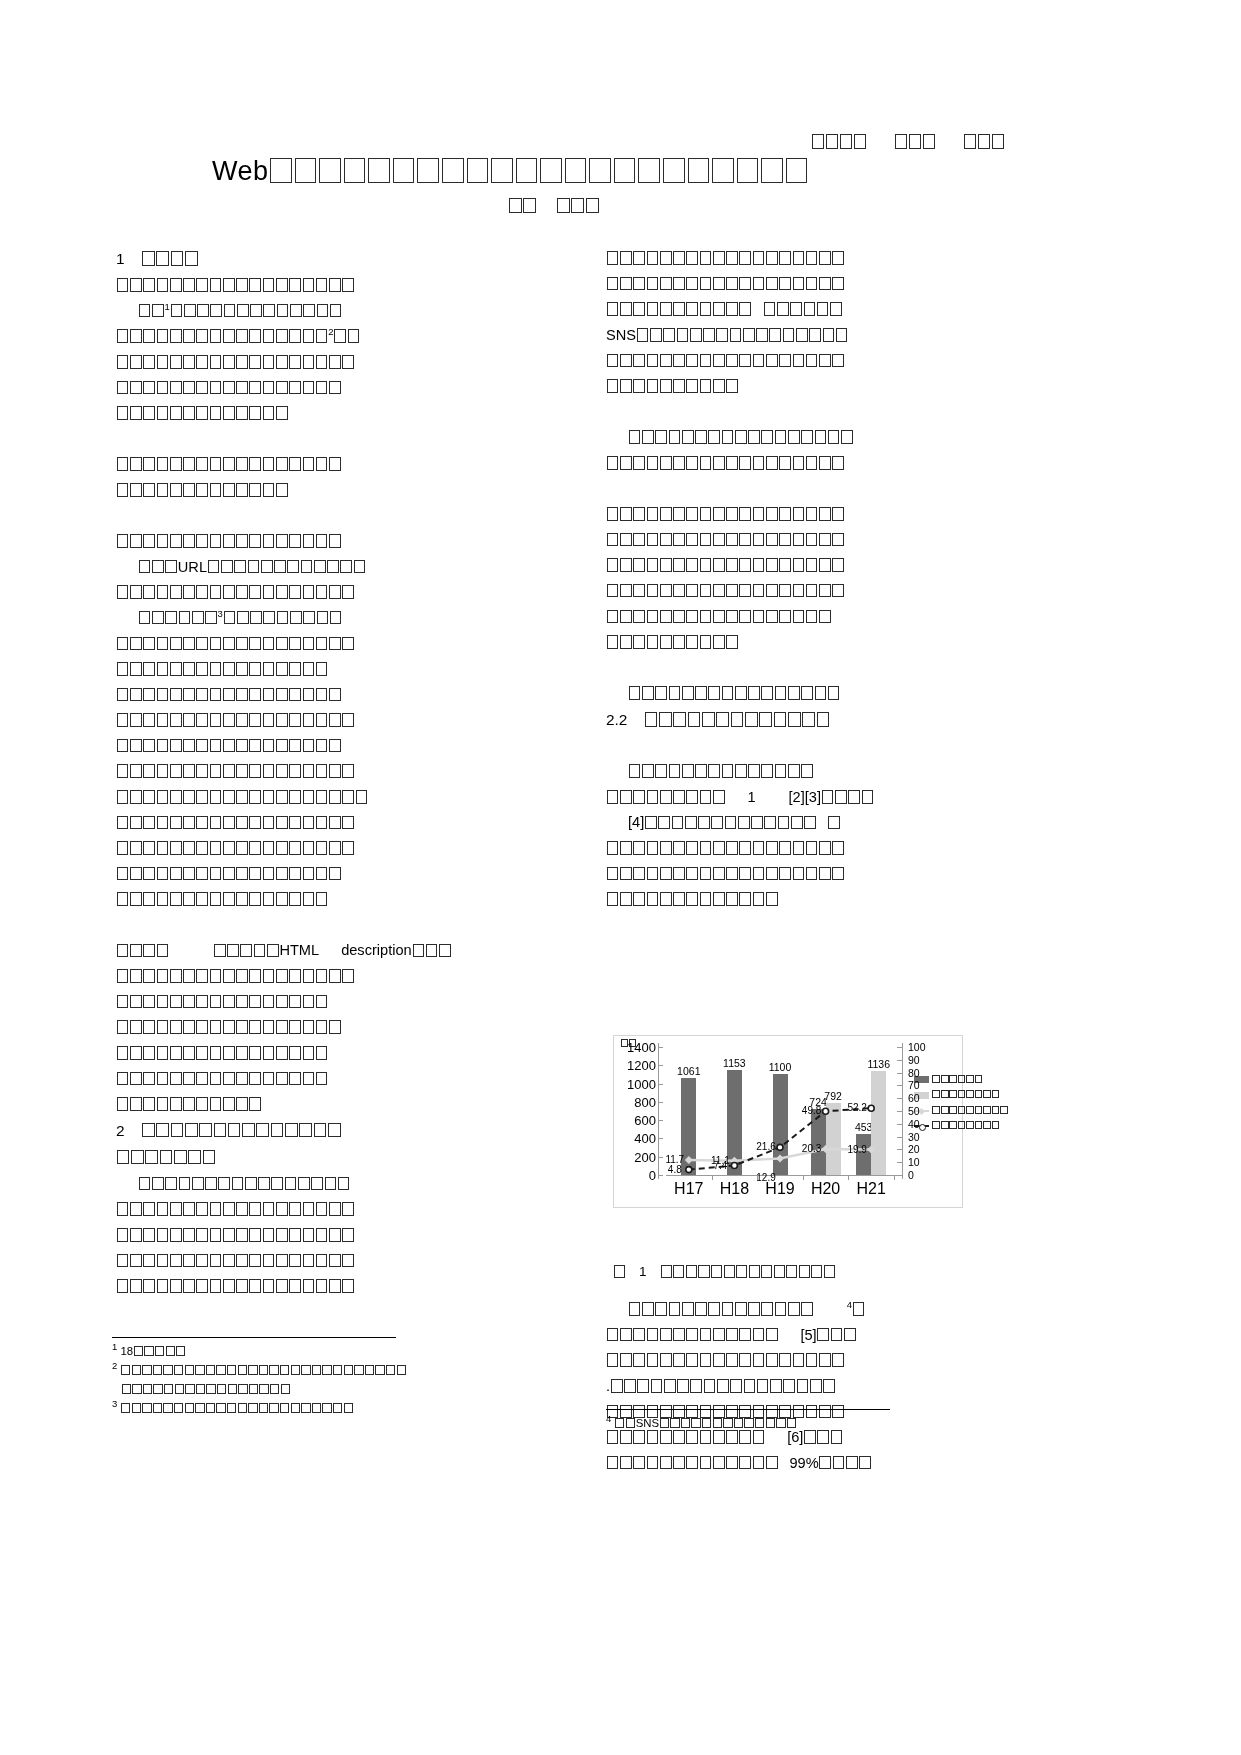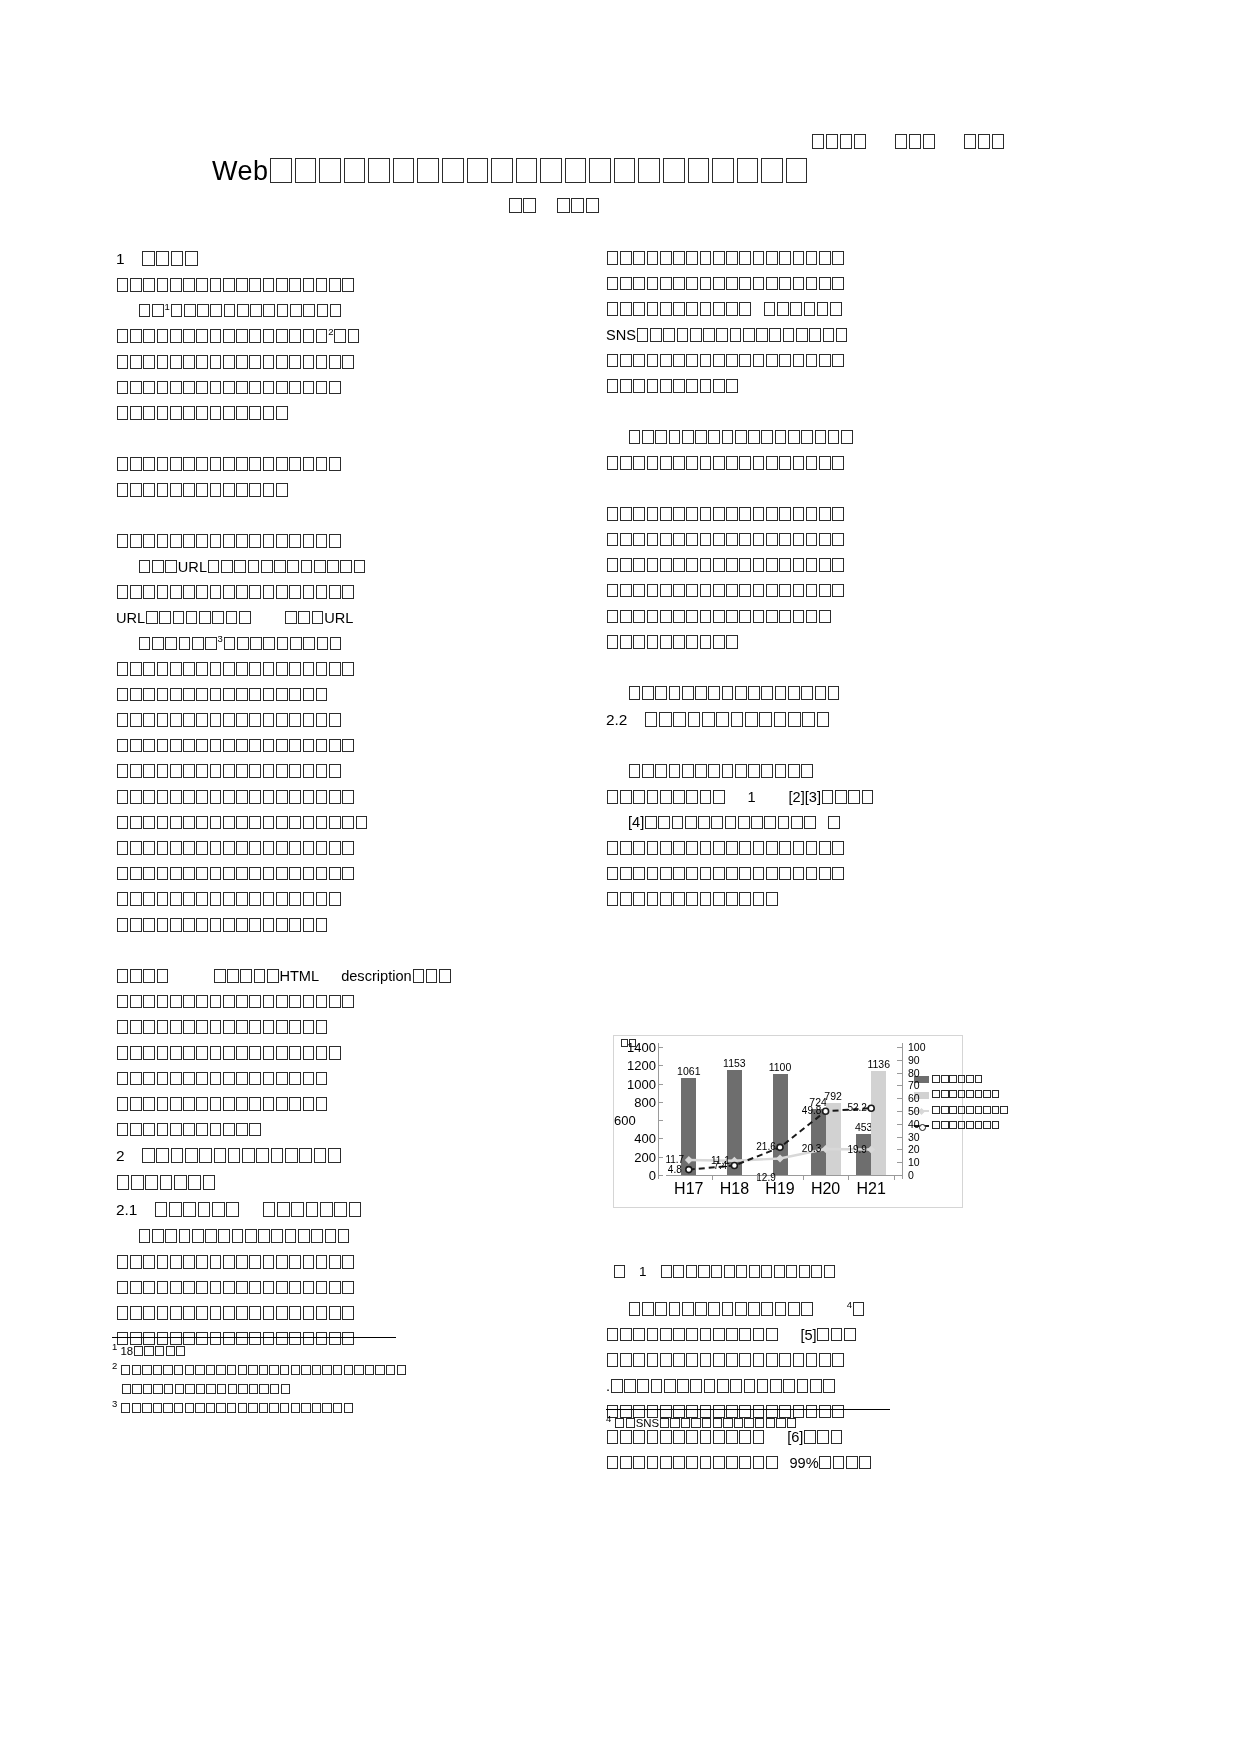--- a/index.html
+++ b/index.html
@@ -142,21 +142,20 @@
         <div class="ln"><span class="cjk"><i></i><i></i><i></i><i></i><i></i><i></i><i></i><i></i><i></i><i></i><i></i><i></i><i></i><i></i><i></i><i></i><i></i><i></i></span></div>
         <div class="ln"><span class="cjk"><i></i><i></i><i></i><i></i><i></i><i></i><i></i><i></i><i></i><i></i><i></i><i></i><i></i><i></i><i></i><i></i><i></i></span></div>
         <div class="ln"><span class="cjk"><i></i><i></i><i></i><i></i><i></i><i></i><i></i><i></i><i></i><i></i><i></i><i></i><i></i></span></div>
         <div class="blank"></div>
         <div class="ln"><span class="cjk"><i></i><i></i><i></i><i></i><i></i><i></i><i></i><i></i><i></i><i></i><i></i><i></i><i></i><i></i><i></i><i></i><i></i></span></div>
         <div class="ln"><span class="cjk"><i></i><i></i><i></i><i></i><i></i><i></i><i></i><i></i><i></i><i></i><i></i><i></i><i></i></span></div>
         <div class="blank"></div>
         <div class="ln"><span class="cjk"><i></i><i></i><i></i><i></i><i></i><i></i><i></i><i></i><i></i><i></i><i></i><i></i><i></i><i></i><i></i><i></i><i></i></span></div>
         <div class="ln indent1"><span class="cjk"><i></i><i></i><i></i></span><span class="lat">URL</span><span class="cjk"><i></i><i></i><i></i><i></i><i></i><i></i><i></i><i></i><i></i><i></i><i></i><i></i></span></div>
         <div class="ln"><span class="cjk"><i></i><i></i><i></i><i></i><i></i><i></i><i></i><i></i><i></i><i></i><i></i><i></i><i></i><i></i><i></i><i></i><i></i><i></i></span></div>
-        <div class="ln"><span class="lat">URL</span><span class="cjk"><i></i><i></i><i></i><i></i><i></i><i></i><i></i><i></i></span><span class="gap" style="width:33px"></span><span class="cjk"><i></i><i></i><i></i></span><span class="lat">URL</span></div>
         <div class="ln indent1"><span class="cjk"><i></i><i></i><i></i><i></i><i></i><i></i></span><sup>3</sup><span class="cjk"><i></i><i></i><i></i><i></i><i></i><i></i><i></i><i></i><i></i></span></div>
         <div class="ln"><span class="cjk"><i></i><i></i><i></i><i></i><i></i><i></i><i></i><i></i><i></i><i></i><i></i><i></i><i></i><i></i><i></i><i></i><i></i><i></i></span></div>
         <div class="ln"><span class="cjk"><i></i><i></i><i></i><i></i><i></i><i></i><i></i><i></i><i></i><i></i><i></i><i></i><i></i><i></i><i></i><i></i></span></div>
         <div class="ln"><span class="cjk"><i></i><i></i><i></i><i></i><i></i><i></i><i></i><i></i><i></i><i></i><i></i><i></i><i></i><i></i><i></i><i></i><i></i></span></div>
         <div class="ln"><span class="cjk"><i></i><i></i><i></i><i></i><i></i><i></i><i></i><i></i><i></i><i></i><i></i><i></i><i></i><i></i><i></i><i></i><i></i><i></i></span></div>
         <div class="ln"><span class="cjk"><i></i><i></i><i></i><i></i><i></i><i></i><i></i><i></i><i></i><i></i><i></i><i></i><i></i><i></i><i></i><i></i><i></i></span></div>
         <div class="ln"><span class="cjk"><i></i><i></i><i></i><i></i><i></i><i></i><i></i><i></i><i></i><i></i><i></i><i></i><i></i><i></i><i></i><i></i><i></i><i></i></span></div>
         <div class="ln"><span class="cjk"><i></i><i></i><i></i><i></i><i></i><i></i><i></i><i></i><i></i><i></i><i></i><i></i><i></i><i></i><i></i><i></i><i></i><i></i><i></i></span></div>
         <div class="ln"><span class="cjk"><i></i><i></i><i></i><i></i><i></i><i></i><i></i><i></i><i></i><i></i><i></i><i></i><i></i><i></i><i></i><i></i><i></i><i></i></span></div>
         <div class="ln"><span class="cjk"><i></i><i></i><i></i><i></i><i></i><i></i><i></i><i></i><i></i><i></i><i></i><i></i><i></i><i></i><i></i><i></i><i></i><i></i></span></div>
@@ -174,25 +173,20 @@
 
     <div class="h-sec">
       <span class="num">2</span>
       <span class="gap" style="width:8px"></span>
       <span class="cjk"><i></i><i></i><i></i><i></i><i></i><i></i><i></i><i></i><i></i><i></i><i></i><i></i><i></i><i></i></span>
     </div>
     <div class="h-sec">
       <span class="cjk"><i></i><i></i><i></i><i></i><i></i><i></i><i></i></span>
     </div>
 
-    <div class="h-sec">
-      <span class="num">2.1</span>
-      <span class="gap" style="width:8px"></span>
-      <span><span class="cjk"><i></i><i></i><i></i><i></i><i></i><i></i></span><span class="gap" style="width:22px"></span><span class="cjk"><i></i><i></i><i></i><i></i><i></i><i></i><i></i></span></span>
-    </div>
     <div>
         <div class="ln indent1"><span class="cjk"><i></i><i></i><i></i><i></i><i></i><i></i><i></i><i></i><i></i><i></i><i></i><i></i><i></i><i></i><i></i><i></i></span></div>
         <div class="ln"><span class="cjk"><i></i><i></i><i></i><i></i><i></i><i></i><i></i><i></i><i></i><i></i><i></i><i></i><i></i><i></i><i></i><i></i><i></i><i></i></span></div>
         <div class="ln"><span class="cjk"><i></i><i></i><i></i><i></i><i></i><i></i><i></i><i></i><i></i><i></i><i></i><i></i><i></i><i></i><i></i><i></i><i></i><i></i></span></div>
         <div class="ln"><span class="cjk"><i></i><i></i><i></i><i></i><i></i><i></i><i></i><i></i><i></i><i></i><i></i><i></i><i></i><i></i><i></i><i></i><i></i><i></i></span></div>
         <div class="ln"><span class="cjk"><i></i><i></i><i></i><i></i><i></i><i></i><i></i><i></i><i></i><i></i><i></i><i></i><i></i><i></i><i></i><i></i><i></i><i></i></span></div>
       </div>
   </div>
 
   <div class="fn-rule left"></div>
@@ -267,21 +261,21 @@
             <span class="sw dash"></span>
             <span class="cjk"><i></i><i></i><i></i><i></i><i></i><i></i><i></i><i></i></span>
           </div>
         </div>
     <div class="ytick-l" style="position: absolute; left: 0px; top: 139px; width: 42px; text-align: right; transform: translateY(-50%);">0</div>
         <div class="ytickmark" style="top: 139px;"></div>
         <div class="ytick-l" style="position: absolute; left: 0px; top: 120.714px; width: 42px; text-align: right; transform: translateY(-50%);">200</div>
         <div class="ytickmark" style="top: 120.714px;"></div>
         <div class="ytick-l" style="position: absolute; left: 0px; top: 102.429px; width: 42px; text-align: right; transform: translateY(-50%);">400</div>
         <div class="ytickmark" style="top: 102.429px;"></div>
-        <div class="ytick-l" style="position: absolute; left: 0px; top: 84.1429px; width: 42px; text-align: left; transform: translateY(-50%);">600</div>
+        <div class="ytick-l" style="position: absolute; left: 0px; top: 84.1429px; width: 42px; text-align: right; transform: translateY(-50%);">600</div>
         <div class="ytickmark" style="top: 84.1429px;"></div>
         <div class="ytick-l" style="position: absolute; left: 0px; top: 65.8571px; width: 42px; text-align: right; transform: translateY(-50%);">800</div>
         <div class="ytickmark" style="top: 65.8571px;"></div>
         <div class="ytick-l" style="position: absolute; left: 0px; top: 47.5714px; width: 42px; text-align: right; transform: translateY(-50%);">1000</div>
         <div class="ytickmark" style="top: 47.5714px;"></div>
         <div class="ytick-l" style="position: absolute; left: 0px; top: 29.2857px; width: 42px; text-align: right; transform: translateY(-50%);">1200</div>
         <div class="ytickmark" style="top: 29.2857px;"></div>
         <div class="ytick-l" style="position: absolute; left: 0px; top: 11px; width: 42px; text-align: right; transform: translateY(-50%);">1400</div>
         <div class="ytickmark" style="top: 11px;"></div>
         <div class="ytick-r" style="top: 139px;">0</div>

